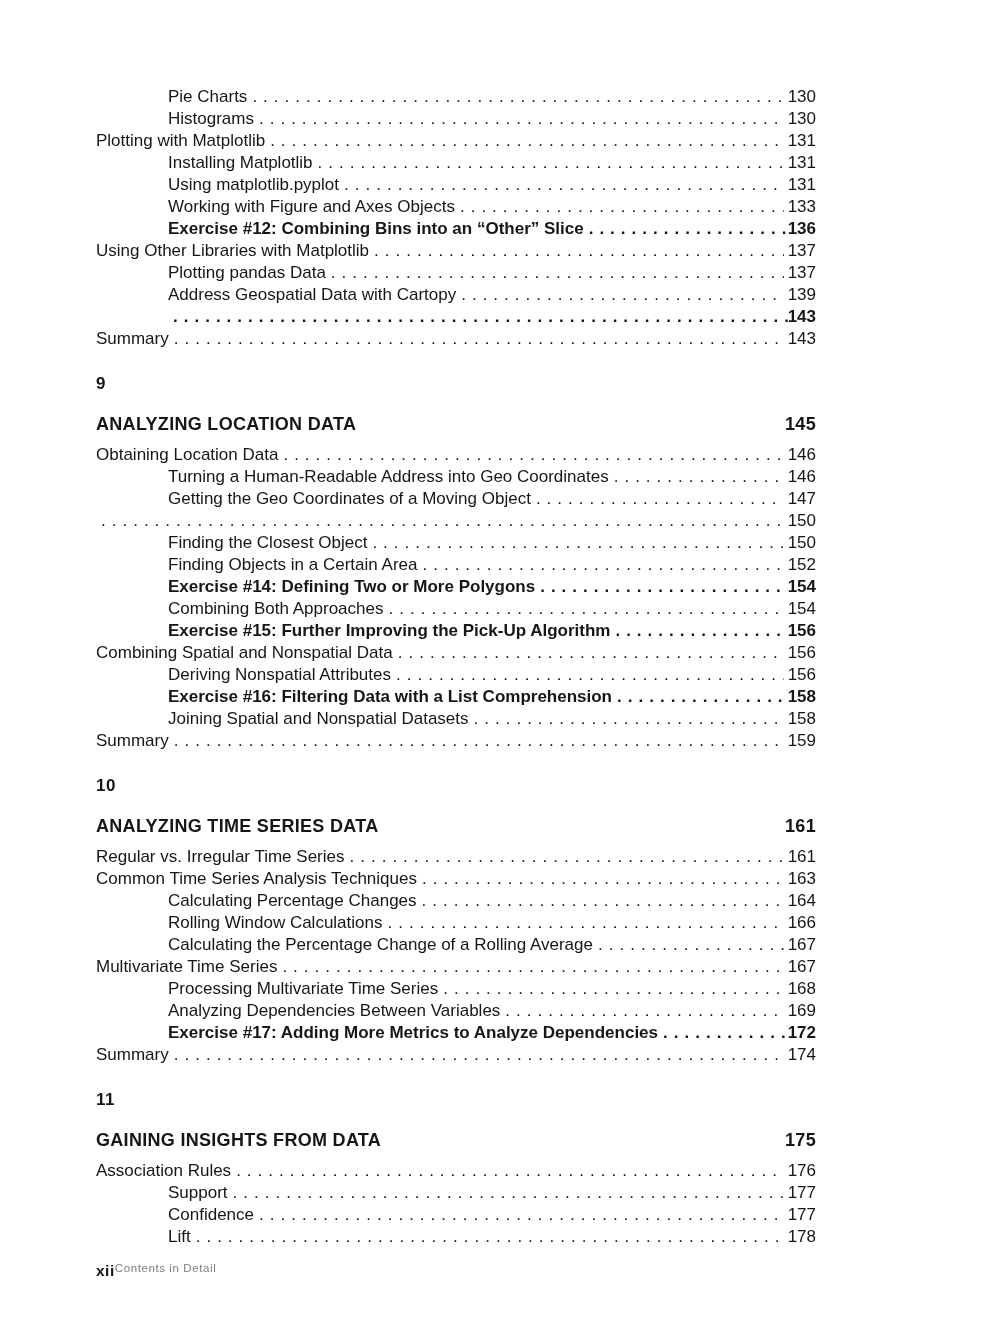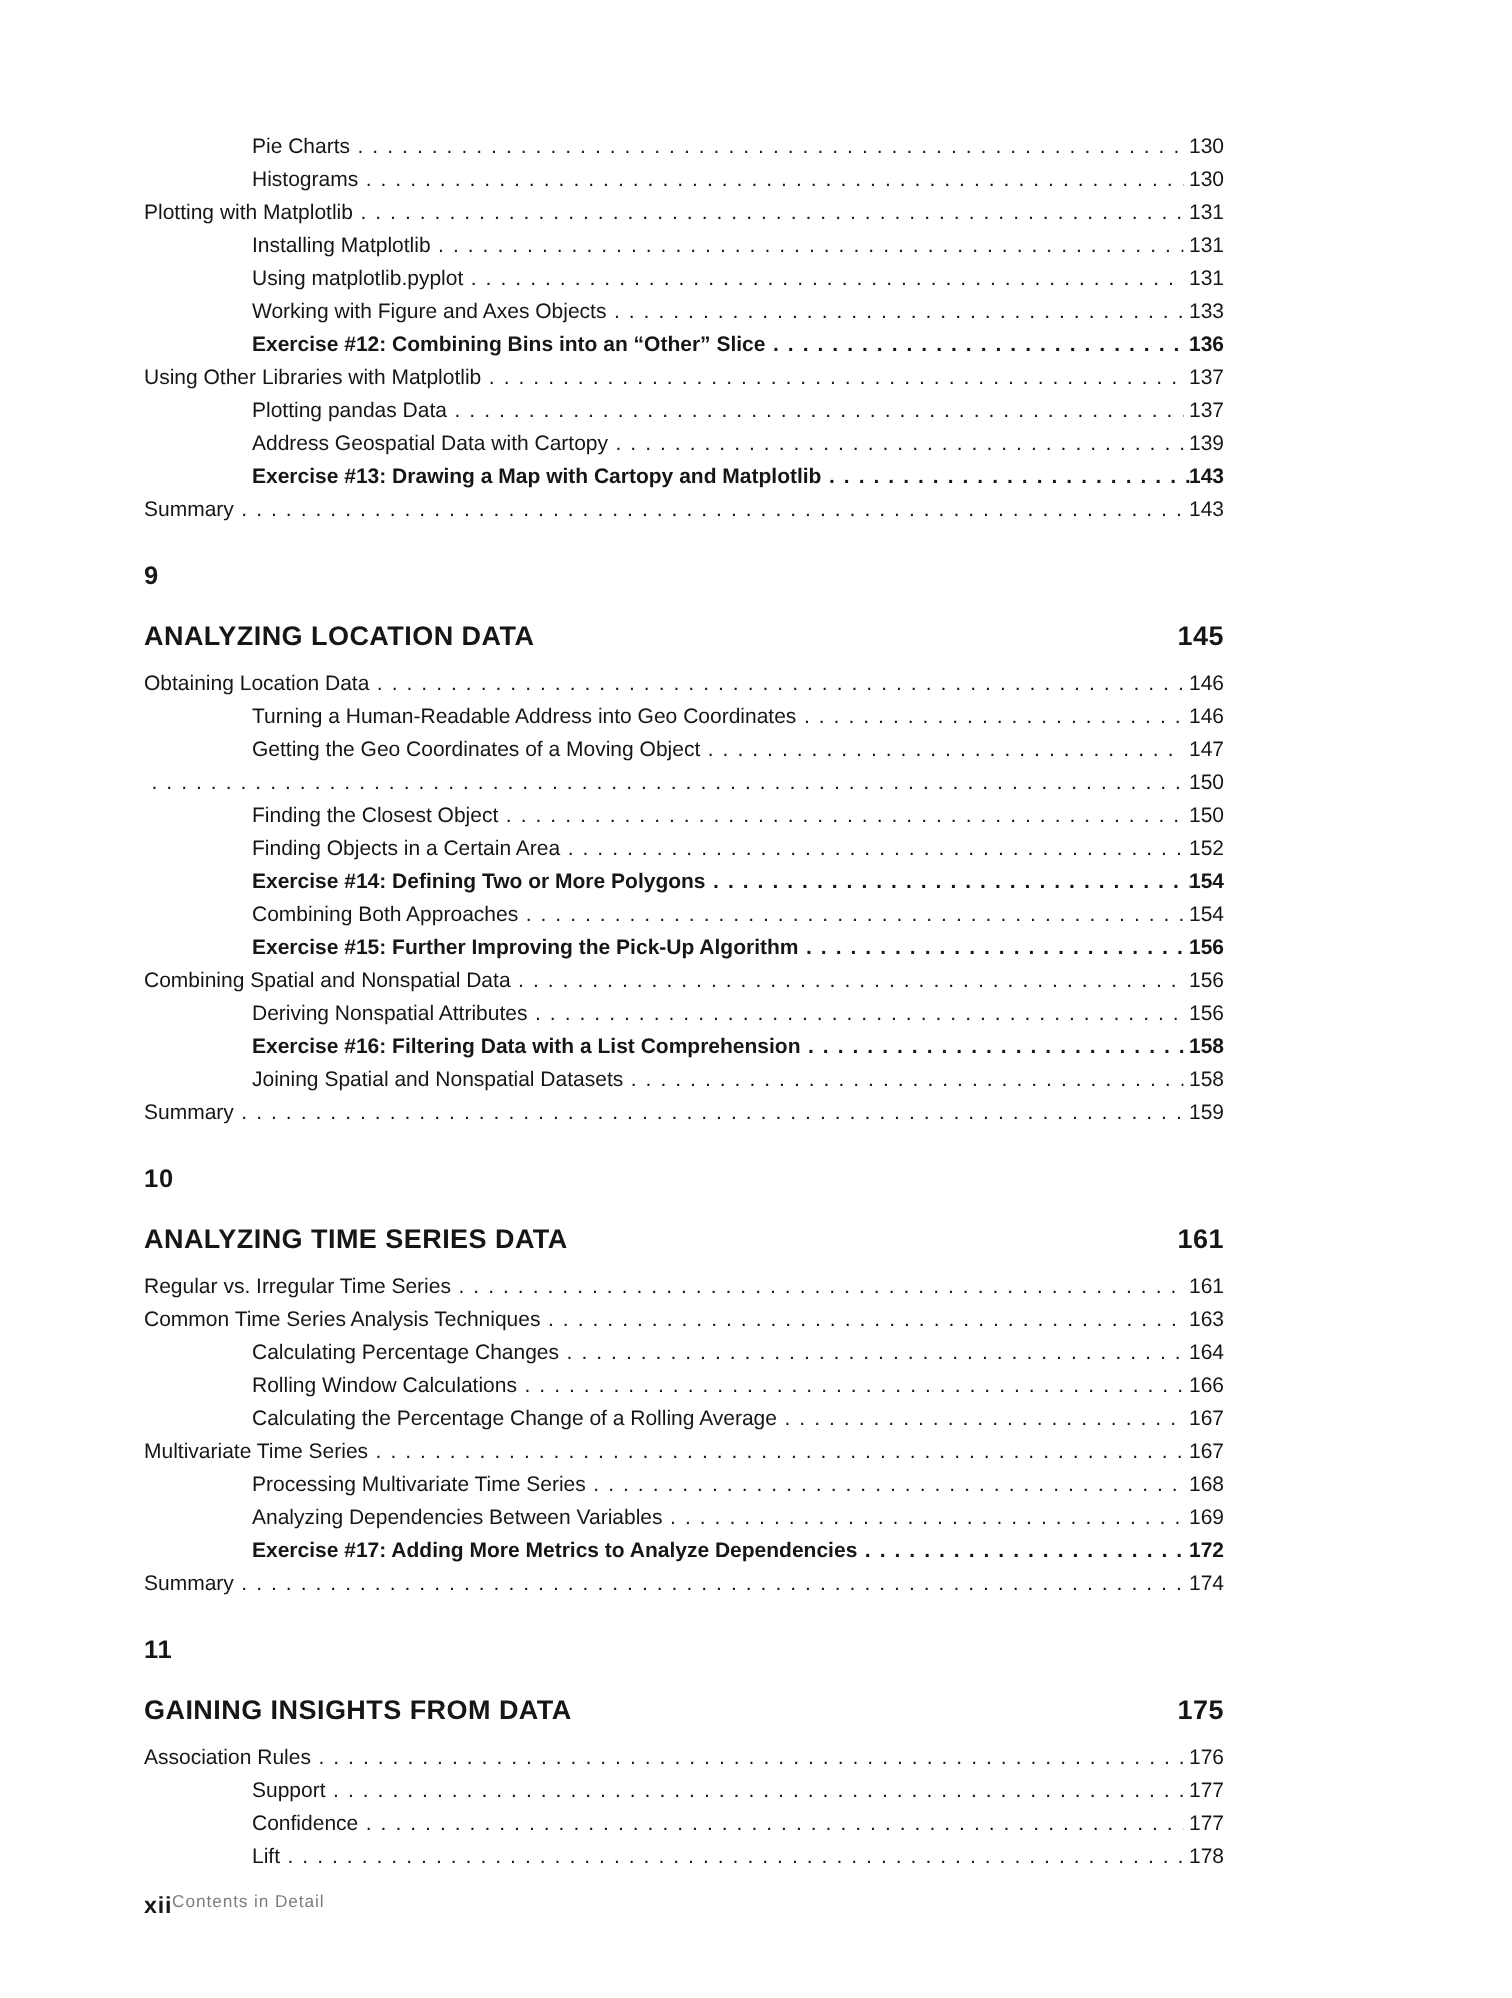--- a/index.html
+++ b/index.html
@@ -31,21 +31,21 @@
     font-size: 18px;
     line-height: 28px;
     letter-spacing: 0.3px;
     margin-bottom: 6px;
   }
   .chapter-title { flex: 1 1 auto; white-space: nowrap; }
   .chapter-page { flex: 0 0 auto; margin-top: 14px; }
   .toc-row {
     display: flex;
     align-items: flex-end;
-    font-size: 14px;
+    font-size: 17px;
     line-height: 22px;
   }
   .toc-row.indent { padding-left: 72px; }
   .toc-row.bold { font-weight: bold; }
   .toc-label { flex: 0 0 auto; white-space: nowrap; }
   .toc-leader {
     flex: 1 1 auto;
     overflow: hidden;
     white-space: nowrap;
     min-width: 10px;
@@ -135,21 +135,20 @@
     <span class="toc-page">137</span>
   </div>
 
   <div class="toc-row indent">
     <span class="toc-label">Address Geospatial Data with Cartopy</span>
     <span class="toc-leader"></span>
     <span class="toc-page">139</span>
   </div>
 
   <div class="toc-row indent bold">
-    <span class="toc-label">Exercise #13: Drawing a Map with Cartopy and Matplotlib</span>
     <span class="toc-leader"></span>
     <span class="toc-page">143</span>
   </div>
 
   <div class="toc-row">
     <span class="toc-label">Summary</span>
     <span class="toc-leader"></span>
     <span class="toc-page">143</span>
   </div>
 </div>

